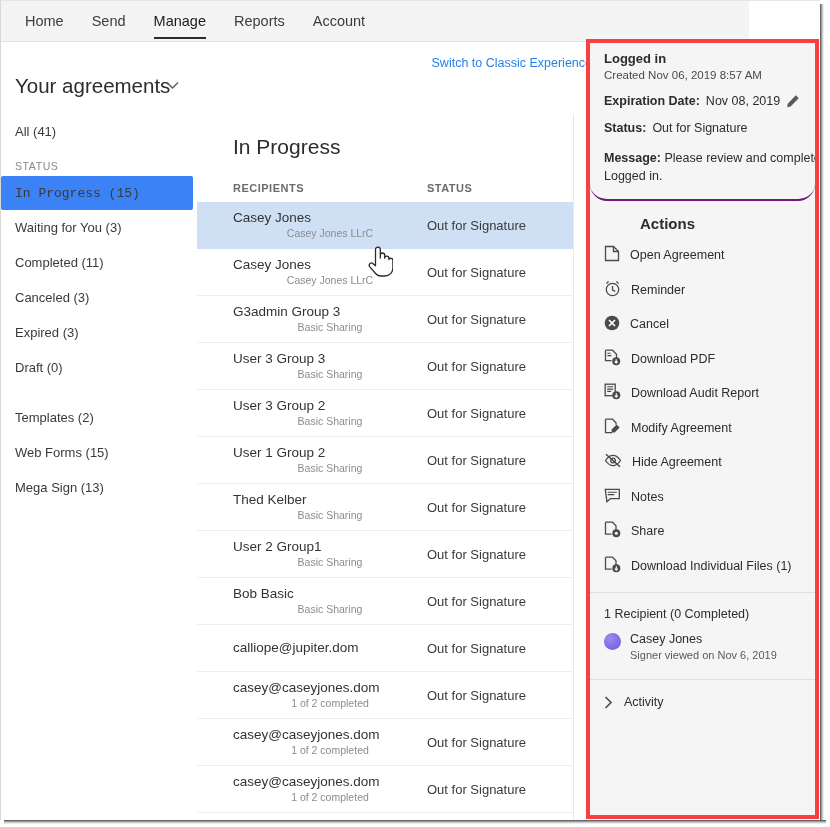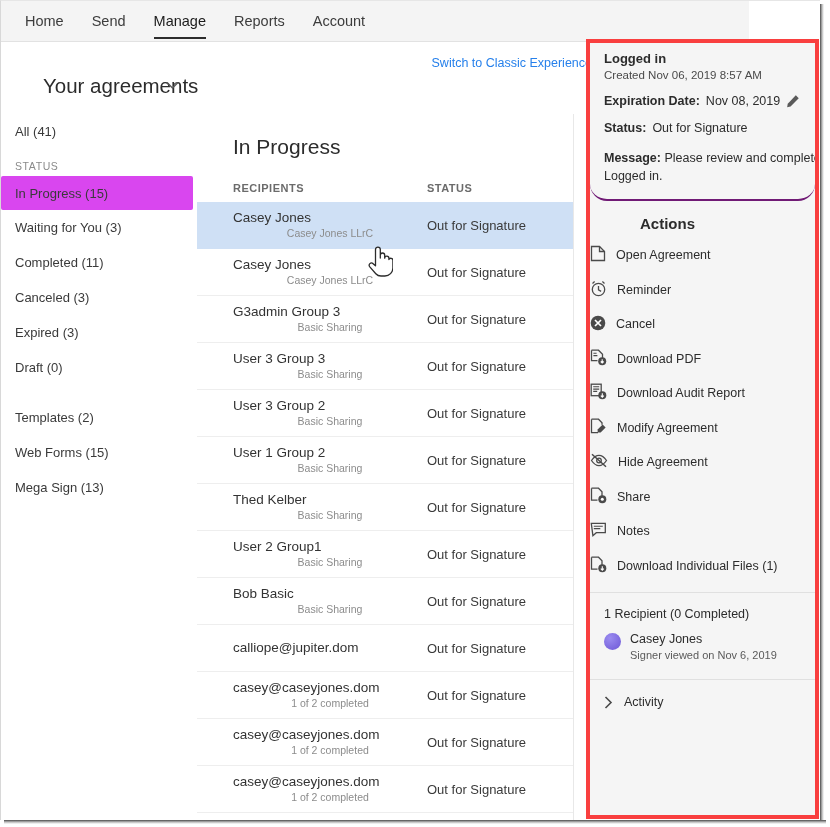--- a/index.html
+++ b/index.html
@@ -63,21 +63,21 @@
     width: 820px; height: 71px;
     background: #ffffff;
   }
   .classic-link {
     position: absolute; right: 229px; top: 13px;
     font-size: 12.5px; color: #2680eb; cursor: pointer;
     white-space: nowrap;
   }
   .agreements-title {
     position: absolute; left: 14px; top: 31px;
-    font-size: 20.5px; color: #2c2c2c; font-weight: 400; margin-left: 28px;
+    font-size: 20.5px; color: #2c2c2c; font-weight: 400;
   }
   .title-caret {
     position: absolute; left: 165px; top: 38px;
     width: 13px; height: 9px; cursor: pointer;
   }
   .chip {
     position: absolute; left: 186px; top: 79px;
     height: 21px; padding: 0 7px;
     border: 1px solid #b0b0b0; border-radius: 3px;
     display: flex; align-items: center; gap: 7px;
@@ -103,21 +103,21 @@
   .sidebar {
     position: absolute; left: 0; top: 113px;
     width: 196px; height: 707px;
     background: #ffffff;
   }
   .side-item {
     height: 31px; display: flex; align-items: center;
     padding-left: 14px; font-size: 13px; color: #3a3a3a;
     cursor: pointer;
   }
-  .side-item.sel { background: #d946ef; border-radius: 2px; margin: 0 4px 0 0; }
+  .side-item.sel { background: #3b82f6; border-radius: 2px; margin: 0 4px 0 0; font-family: Liberation Mono, monospace; }
   .side-label { font-size: 10.5px; color: #8a8a8a; letter-spacing: .6px;
     padding-left: 14px; height: 28px; display: flex; align-items: flex-end;
     padding-bottom: 4px; }
   .side-gap { height: 15px; }
 
   
   .listcol {
     position: absolute; left: 196px; top: 113px;
     width: 377px; height: 707px;
     background: #ffffff;
@@ -161,21 +161,21 @@
     display: flex; align-items: center; gap: 6px; white-space: nowrap; }
   .r-bold { font-weight: 700; }
   .r-msg { font-size: 12.5px; color: #2c2c2c; margin-top: 14px;
     line-height: 18px; width: 236px; }
   .pencil { width: 14px; height: 14px; cursor: pointer; flex: none; }
 
   .actions-title { font-size: 15px; font-weight: 700; color: #2c2c2c;
     padding: 14px 0 6px 14px; margin-left: 36px; }
   .act {
     display: flex; align-items: center; gap: 10px;
-    height: 34.5px; 
+    height: 34.5px; padding-left: 14px;
     font-size: 12.5px; color: #2c2c2c; cursor: pointer;
     white-space: nowrap;
   }
   .act svg { flex: none; }
 
   .r-recip-head { font-size: 12.5px; color: #2c2c2c; padding: 14px 0 10px 14px; }
   .r-recip { display: flex; gap: 9px; padding: 0 0 16px 14px; align-items: flex-start; }
   .avatar { width: 17px; height: 17px; border-radius: 50%;
     background: radial-gradient(circle at 35% 30%, #9b8cf0, #6c56d6); margin-top: 2px; flex:none; }
   .r-recip-name { font-size: 12.5px; color: #2c2c2c; line-height: 16px; }
@@ -445,34 +445,34 @@
               </div>
               <div class="act">
                 <span><svg width="18" height="15" viewBox="0 0 18 15">
                     <path d="M1.5 7.5C4 3.8 6.3 2.3 9 2.3s5 1.5 7.5 5.2c-2.5 3.7-4.8 5.2-7.5 5.2S4 11.2 1.5 7.5z" fill="none" stroke="#4a4a4a" stroke-width="1.3"></path>
                     <circle cx="9" cy="7.5" r="2.3" fill="none" stroke="#4a4a4a" stroke-width="1.3"></circle>
                     <path d="M2 1.2 16 13.8" stroke="#4a4a4a" stroke-width="1.5"></path>
                   </svg></span>
                 <span>Hide Agreement</span>
               </div>
               <div class="act">
+                <span><svg width="17" height="15" viewBox="0 0 17 15">
+                    <path d="M1.3 1.3h14v9.4h-9l-3.4 3z" fill="none" stroke="#4a4a4a" stroke-width="1.3"></path>
+                    <path d="M3.8 4.2h9M3.8 6.6h6.5" stroke="#4a4a4a" stroke-width="1.1"></path>
+                  </svg></span>
+                <span>Notes</span>
+              </div>
+              <div class="act">
                 <span><svg width="17" height="17" viewBox="0 0 17 17">
                     <path d="M1.5 1.2h7l3.5 3.5v6" fill="none" stroke="#4a4a4a" stroke-width="1.3"></path>
                     <path d="M1.5 1.2v12h6" fill="none" stroke="#4a4a4a" stroke-width="1.3"></path>
                     <circle cx="12.3" cy="12.3" r="4" fill="#4a4a4a"></circle>
                     <circle cx="12.3" cy="12.3" r="1.5" fill="#fff"></circle>
                   </svg></span>
                 <span>Share</span>
-              </div>
-              <div class="act">
-                <span><svg width="17" height="15" viewBox="0 0 17 15">
-                    <path d="M1.3 1.3h14v9.4h-9l-3.4 3z" fill="none" stroke="#4a4a4a" stroke-width="1.3"></path>
-                    <path d="M3.8 4.2h9M3.8 6.6h6.5" stroke="#4a4a4a" stroke-width="1.1"></path>
-                  </svg></span>
-                <span>Notes</span>
               </div>
               <div class="act">
                 <span><svg width="17" height="17" viewBox="0 0 17 17">
                     <path d="M1.5 1.2h7l3.5 3.5v6" fill="none" stroke="#4a4a4a" stroke-width="1.3"></path>
                     <path d="M1.5 1.2v12h6" fill="none" stroke="#4a4a4a" stroke-width="1.3"></path>
                     <circle cx="12.3" cy="12.3" r="4" fill="#4a4a4a"></circle>
                     <path d="M12.3 10.3v3.6M10.8 12.6l1.5 1.5 1.5-1.5" stroke="#fff" stroke-width="1.1" fill="none"></path>
                   </svg></span>
                 <span>Download Individual Files (1)</span>
               </div>

